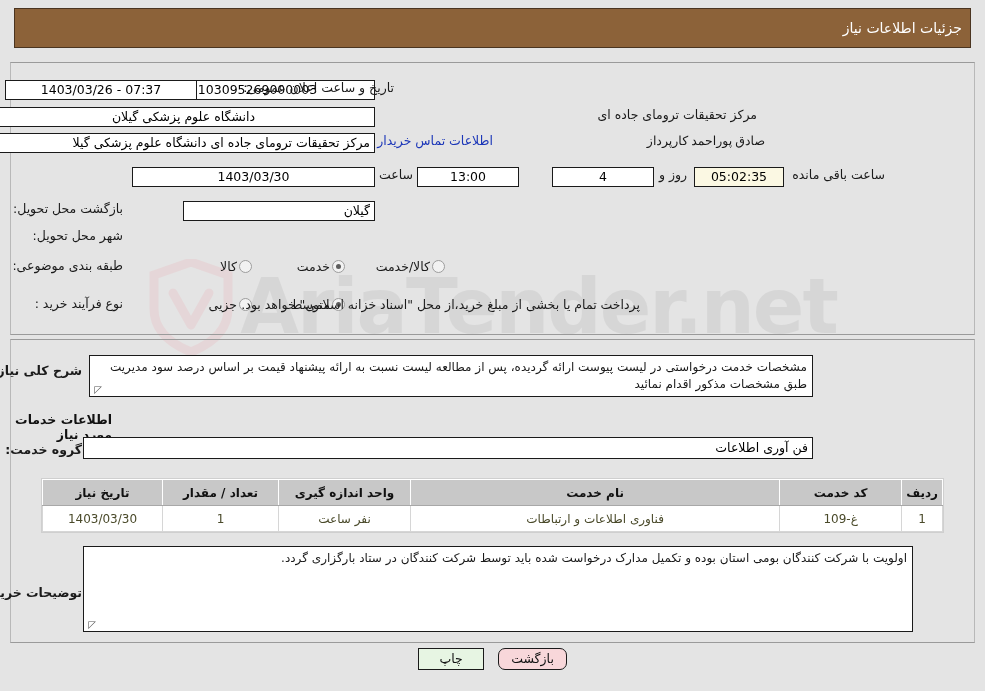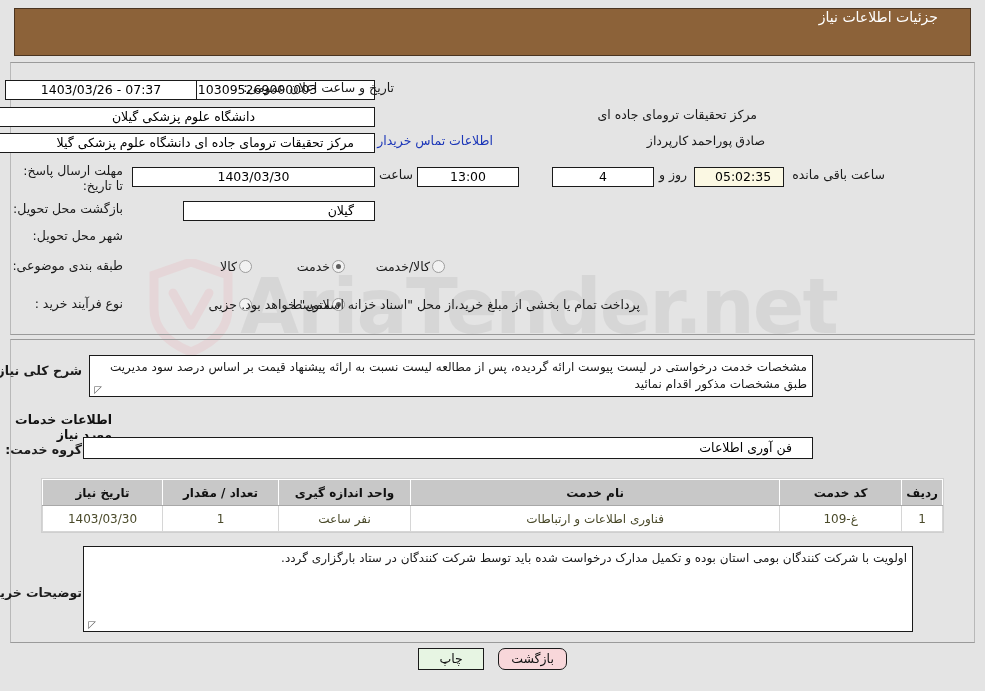--- a/index.html
+++ b/index.html
@@ -46,26 +46,27 @@
     color: #b9b9b9;
     letter-spacing: -2px;
     line-height: 1;
     white-space: nowrap;
   }
 
   
   .header-bar {
     position: absolute;
     top: 8px; left: 14px; right: 14px;
-    height: 48px;
+    height: 40px;
     background: #8c6239;
     border: 1px solid #4a3420;
     display: flex;
+    align-items: center;
     justify-content: flex-start;
-    padding: 0 32px;
+    padding: 0 8px;
     z-index: 3;
   }
   .header-title {
     color: #ffffff;
     font-size: 14px;
     font-family: "DejaVu Sans", "Liberation Sans", sans-serif;
   }
 
   
   .panel {
@@ -97,21 +98,21 @@
   }
   .lbl-b { font-weight: bold; }
 
   .inp {
     background: #ffffff;
     border: 1px solid #1a1a1a;
     height: 20px;
     line-height: 18px;
     font-size: 12.5px;
     color: #000;
-    padding: 0 20px;
+    padding: 0 4px;
     overflow: hidden;
     text-overflow: clip;
     white-space: nowrap;
     direction: rtl;
   }
   .inp.ctr { text-align: center; }
   .inp.cream { background: #fbf8e3; }
   .inp.ltr-num { direction: ltr; }
 
   .plain {
@@ -284,23 +285,20 @@
   <div class="frow" style="top:133px; right:610px;">
     <div class="inp" style="width:383px; text-align:right;">مرکز تحقیقات ترومای جاده ای دانشگاه علوم پزشکی گیلا</div>
   </div>
   <div class="frow" style="top:133px; right:220px; justify-content:flex-end;font-family:Liberation Serif, serif;">
     <span class="plain">صادق پوراحمد کارپرداز </span>
   </div>
   <div class="frow" style="top:133px; right:492px;">
     <span class="link">اطلاعات تماس خریدار</span>
   </div>
 
-  <div class="frow" style="top:163px; right:862px; width:115px; justify-content:flex-start; align-items:flex-start;">
-    <span class="lbl" style="white-space:normal; line-height:15px; text-align:right; display:block; width:100%;">مهلت ارسال پاسخ: تا تاریخ:</span>
-  </div>
   <div class="frow" style="top:167px; right:610px;">
     <div class="inp ctr ltr-num" style="width:243px;">1403/03/30</div>
   </div>
   <div class="frow" style="top:167px; right:572px;">
     <span class="plain">ساعت</span>
   </div>
   <div class="frow" style="top:167px; right:466px;">
     <div class="inp ctr ltr-num" style="width:102px;">13:00</div>
   </div>
   <div class="frow" style="top:167px; right:331px;">

